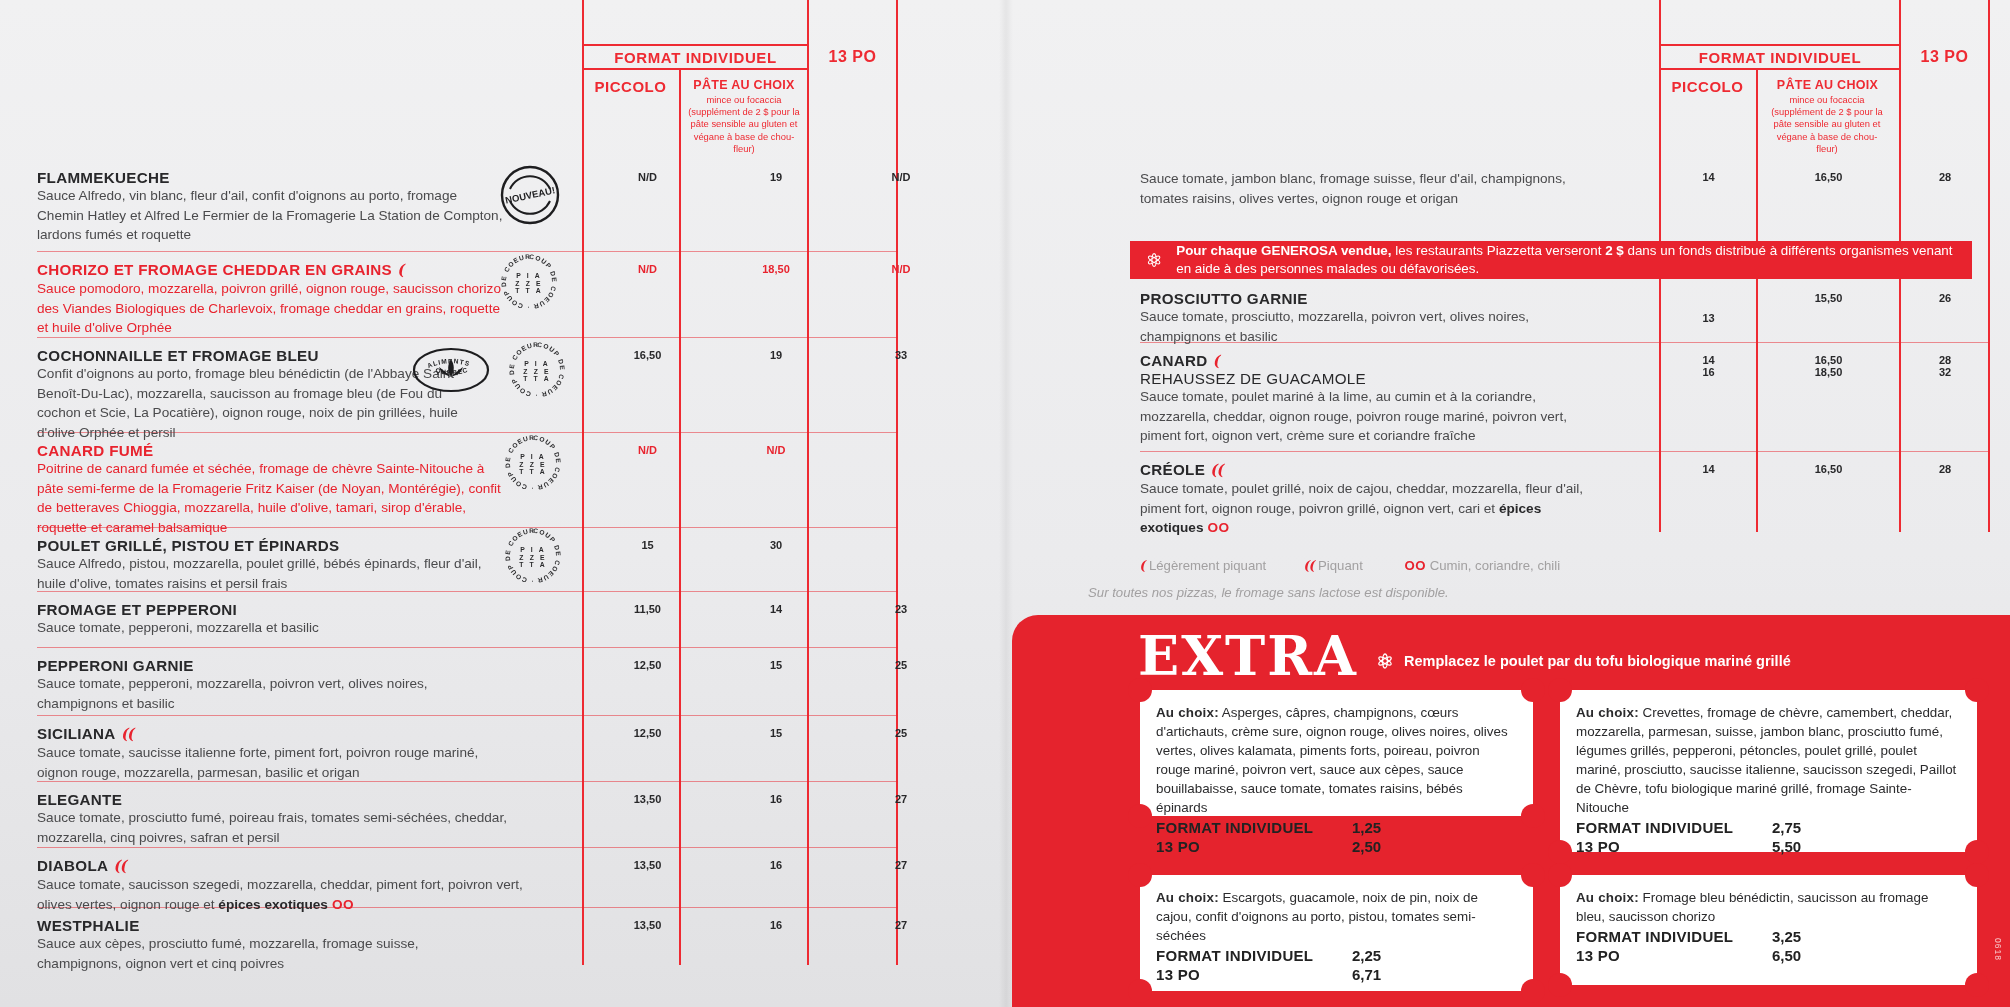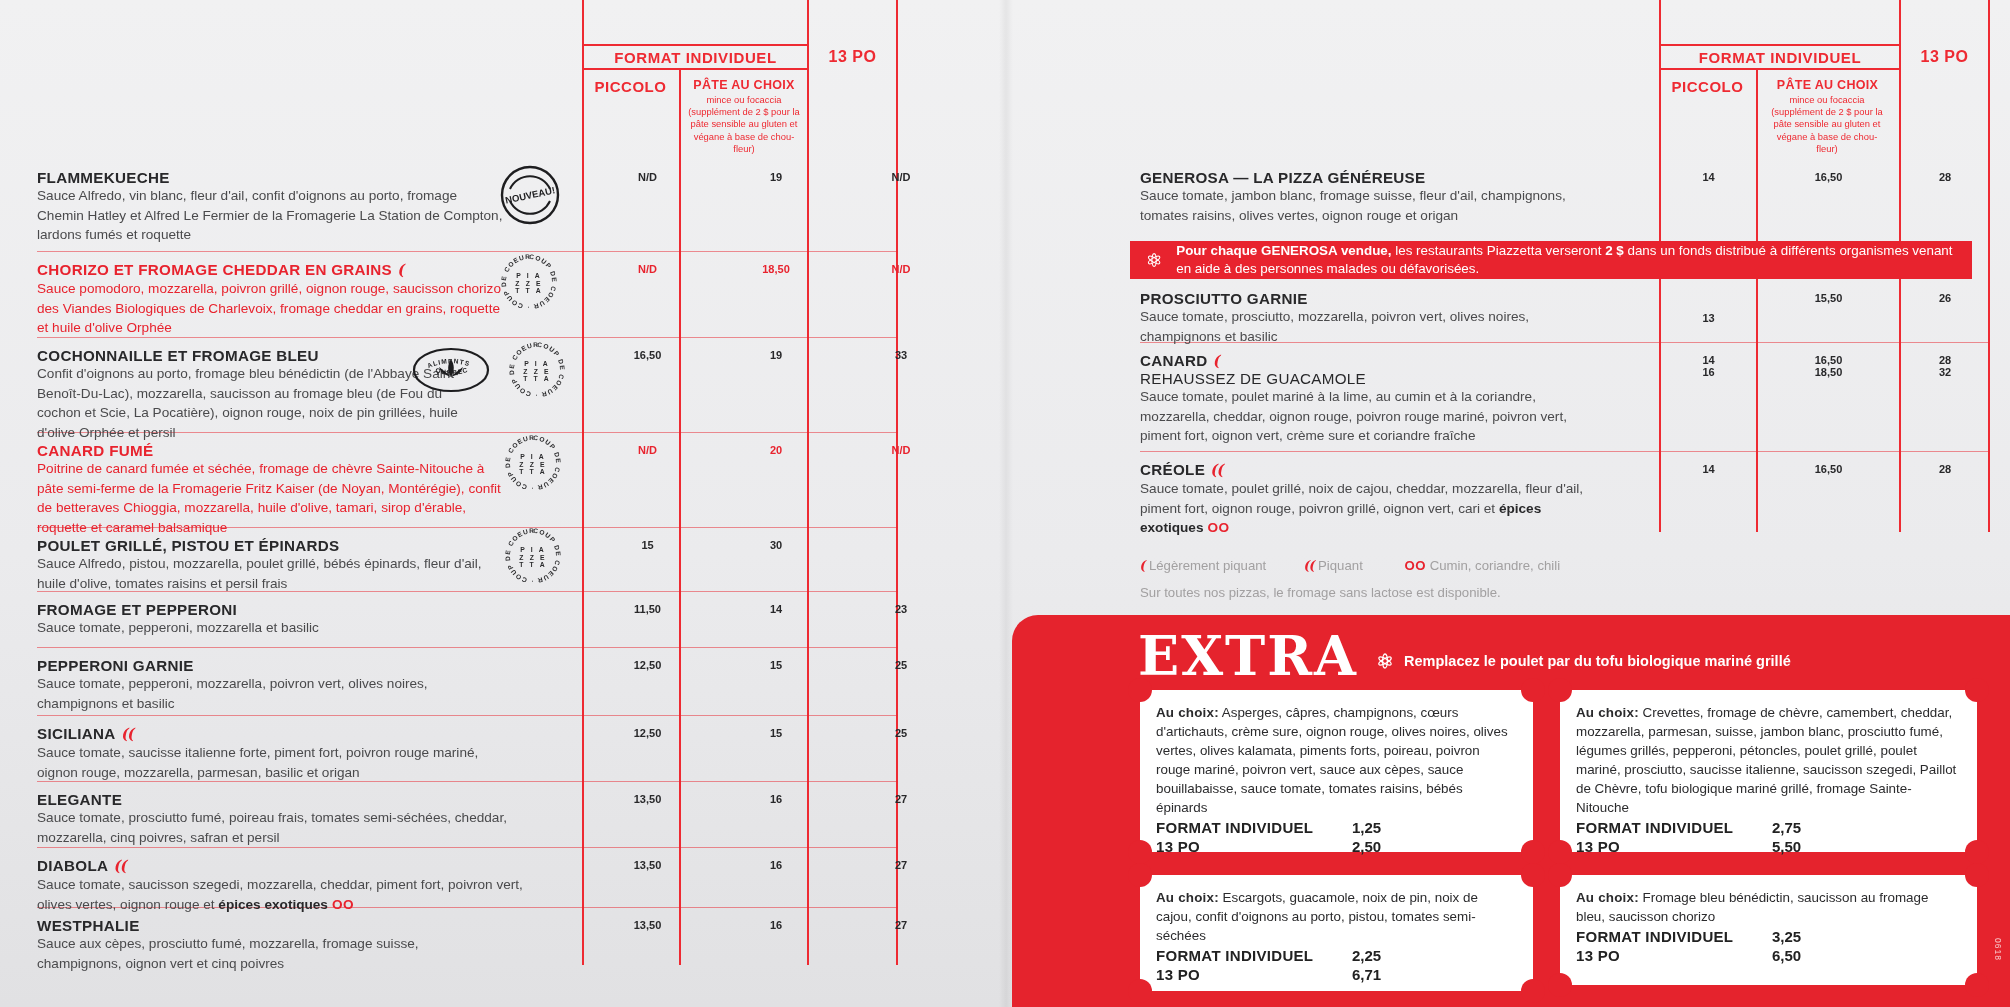--- a/index.html
+++ b/index.html
@@ -161,21 +161,20 @@
           <div class="ttl"><span>CANARD FUMÉ</span></div>
           <div class="dsc"><span>Poitrine de canard fumée et séchée, fromage de chèvre Sainte-Nitouche à pâte semi-ferme de la Fromagerie Fritz Kaiser (de Noyan, Montérégie), confit de betteraves Chioggia, mozzarella, huile d'olive, tamari, sirop d'érable, roquette et caramel balsamique</span></div>
           <svg class="stamp" style="right:22px;top:2px;" width="56" height="56" viewBox="0 0 56 56">
             <text font-size="6.6" letter-spacing="1" fill="#2b2b2d" font-weight="600"><textPath href="#cpA">COUP DE COEUR · COUP DE COEUR ·</textPath></text>
             <text x="28" y="24" text-anchor="middle" font-size="6.8" font-weight="700" letter-spacing="2.2" fill="#2b2b2d">P I A</text>
             <text x="28" y="31.5" text-anchor="middle" font-size="6.8" font-weight="700" letter-spacing="2.2" fill="#2b2b2d">Z Z E</text>
             <text x="28" y="39" text-anchor="middle" font-size="6.8" font-weight="700" letter-spacing="2.2" fill="#2b2b2d">T T A</text>
           </svg>
         </div>
         <div class="prc"><span>N/D</span></div>
-        <div class="prc"><span>20</span></div>
         <div class="prc"><span>N/D</span></div>
       </div>
 
       <div class="row" style="height:64px;">
         <div class="txt">
           <div class="ttl"><span>POULET GRILLÉ, PISTOU ET ÉPINARDS</span></div>
           <div class="dsc"><span>Sauce Alfredo, pistou, mozzarella, poulet grillé, bébés épinards, fleur d'ail, huile d'olive, tomates raisins et persil frais</span></div>
           <svg class="stamp" style="right:22px;top:0;" width="56" height="56" viewBox="0 0 56 56">
             <text font-size="6.6" letter-spacing="1" fill="#2b2b2d" font-weight="600"><textPath href="#cpA">COUP DE COEUR · COUP DE COEUR ·</textPath></text>
             <text x="28" y="24" text-anchor="middle" font-size="6.8" font-weight="700" letter-spacing="2.2" fill="#2b2b2d">P I A</text>
@@ -258,21 +257,20 @@
     <div class="fmt-box" style="left:519px;width:242px;top:44px;">FORMAT INDIVIDUEL</div>
     <div class="hdr-po" style="left:761px;width:87px;top:48px;">13 PO</div>
     <div class="hdr-picc" style="left:519px;width:97px;top:78px;">PICCOLO</div>
     <div class="hdr-pate" style="left:622px;width:131px;top:78px;">
       <div class="t">PÂTE AU CHOIX</div>
       <div class="s" style="width:118px;margin-left:6px;">mince ou focaccia (supplément de 2 $ pour la pâte sensible au gluten et végane à base de chou-fleur)</div>
     </div>
 
     <div class="rowR" style="top:160px;height:80px;">
       <div class="txt">
-        <div class="ttl"><span>GENEROSA — LA PIZZA GÉNÉREUSE</span></div>
         <div class="dsc"><span>Sauce tomate, jambon blanc, fromage suisse, fleur d'ail, champignons, tomates raisins, olives vertes, oignon rouge et origan</span></div>
       </div>
       <div class="prc"><span>14</span></div>
       <div class="prc"><span>16,50</span></div>
       <div class="prc"><span>28</span></div>
     </div>
 
     <div class="banner" style="left:-10px;top:241px;width:842px;height:38px;">
       <svg width="28" height="28" viewBox="0 0 30 30">
         <g fill="none" stroke="#ffffff" stroke-width="1.6">
@@ -314,38 +312,38 @@
       <div class="prc"><span>16,50</span></div>
       <div class="prc"><span>28</span></div>
     </div>
   </div>
 
   <div class="legend" style="left:1140px;top:558px;">
     <span class="grp"><span class="ic">(</span> <span>Légèrement piquant</span></span>
     <span class="grp"><span class="ic">((</span> <span>Piquant</span></span>
     <span class="grp"><span class="oo">OO</span> <span>Cumin, coriandre, chili</span></span>
   </div>
-  <div class="legend-note" style="left:1140px;top:585px;">Sur toutes nos pizzas, le fromage sans lactose est disponible.</div>
+  <div class="legend-note" style="left:1088px;top:585px;font-style:italic;">Sur toutes nos pizzas, le fromage sans lactose est disponible.</div>
 
   <div class="extra">
     <div class="extra-head">
       <div class="extra-title">EXTRA</div>
       <div class="extra-note">
         <svg width="22" height="22" viewBox="0 0 30 30">
           <g fill="none" stroke="#ffffff" stroke-width="1.8">
             <ellipse cx="15" cy="15" rx="3.2" ry="9.5"></ellipse>
             <ellipse cx="15" cy="15" rx="3.2" ry="9.5" transform="rotate(60 15 15)"></ellipse>
             <ellipse cx="15" cy="15" rx="3.2" ry="9.5" transform="rotate(120 15 15)"></ellipse>
           </g>
         </svg>
         <span>Remplacez le poulet par du tofu biologique mariné grillé</span>
       </div>
     </div>
 
-    <div class="xbox" style="left:128px;top:75px;width:393px;height:162px;">
+    <div class="xbox" style="left:128px;top:75px;width:393px;height:126px;">
       <i class="nt tl"></i>
         <i class="nt tr"></i>
         <i class="nt bl"></i>
         <i class="nt br"></i>
       <div class="lst"><b>Au choix:</b> <span>Asperges, câpres, champignons, cœurs d'artichauts, crème sure, oignon rouge, olives noires, olives vertes, olives kalamata, piments forts, poireau, poivron rouge mariné, poivron vert, sauce aux cèpes, sauce bouillabaisse, sauce tomate, tomates raisins, bébés épinards</span></div>
       <div class="prow">
           <span class="pl">FORMAT INDIVIDUEL</span>
           <span>1,25</span>
         </div>
       <div class="prow">

